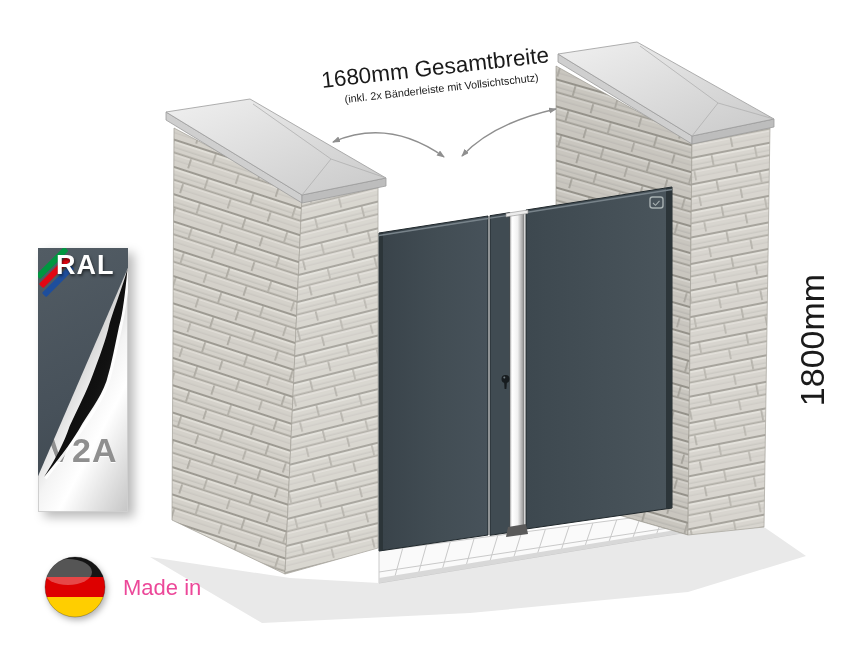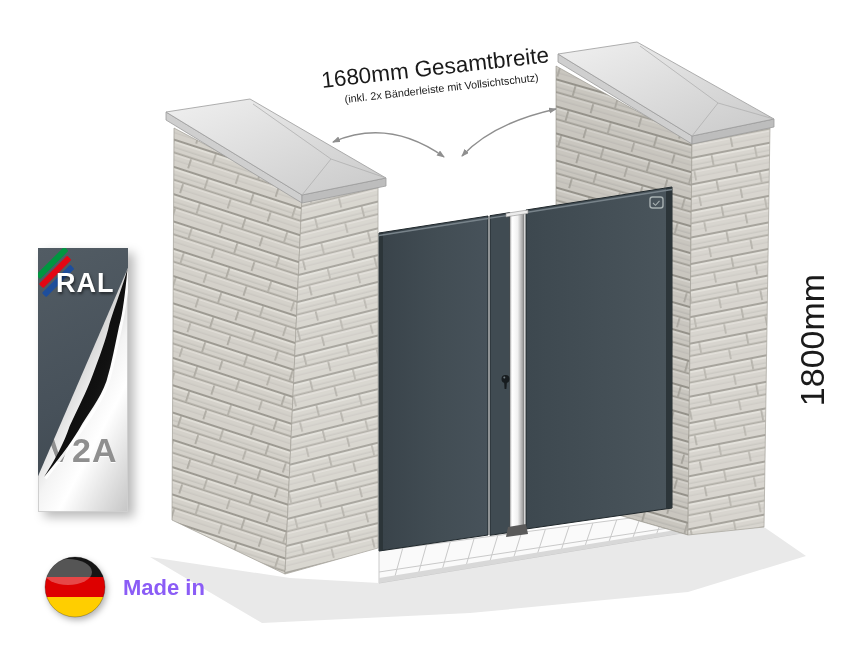--- a/index.html
+++ b/index.html
@@ -28,28 +28,28 @@
     clip-path:polygon(0 0,100% 0,100% 7.5%,0 86.5%);
     background:linear-gradient(155deg,#525c64 0%,#47515a 55%,#3d464d 100%);
   }
   .ral-curl{position:absolute;inset:0;pointer-events:none;}
   .ral-logo{position:absolute;left:0;top:0;width:90px;height:48px;}
   .ral-stripe{position:absolute;width:40px;height:5.5px;border-radius:1px;}
   .ral-stripe.s1{left:-6px;top:12px;transform:rotate(-45deg);}
   .ral-stripe.s2{left:-3px;top:21px;transform:rotate(-45deg);}
   .ral-stripe.s3{left:0px;top:30px;transform:rotate(-45deg);}
   .ral-text{
-    position:absolute;left:18px;top:20px;color:#ffffff;font-size:27px;font-weight:bold;
+    position:absolute;left:18px;top:2px;color:#ffffff;font-size:27px;font-weight:bold;
     letter-spacing:1px;text-shadow:1px 2px 3px rgba(0,0,0,.55);
   }
 
   
   .mig{position:absolute;left:44px;top:556px;display:flex;align-items:center;gap:17px;}
   .mig-flag{filter:drop-shadow(2px 3px 3px rgba(0,0,0,.30));}
-  .mig-text{font-size:22px;font-weight:bold;color:#8b5cf6;line-height:25px;}
+  .mig-text{font-size:22px;font-weight:normal;color:#ec4899;line-height:25px;}
 </style>
 </head>
 <body>
 
 <div class="stage">
 
   
   <svg width="842" height="659" viewBox="0 0 842 659">
     <defs>
       <g id="stoneTile">

